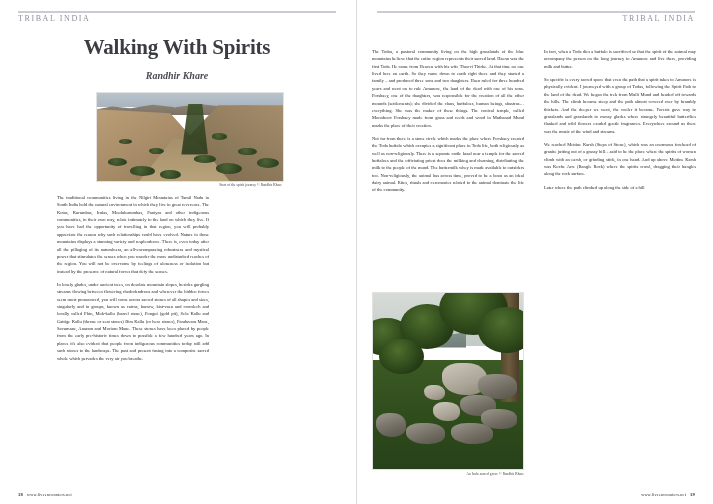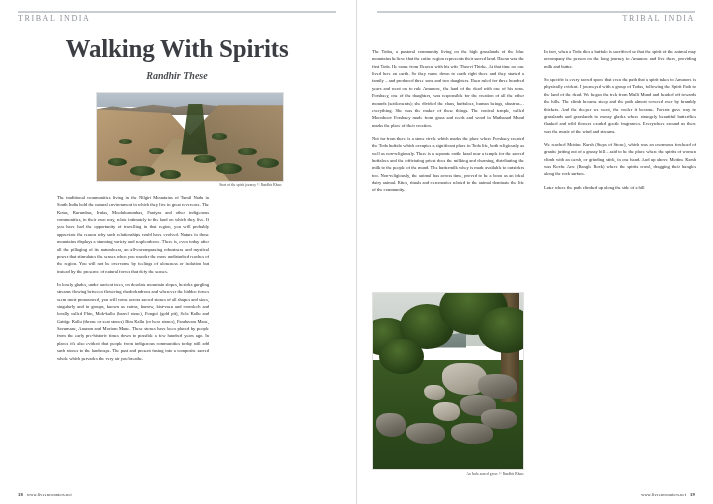--- a/index.html
+++ b/index.html
@@ -55,21 +55,21 @@
   .runrule.left  { left: 18px;  width: 318px; }
   .runrule.right { right: 18px; width: 318px; }
 
   
   .title {
     position: absolute;
     left: 18px;
     top: 36px;
     width: 318px;
     text-align: center;
-    font-size: 25px;
+    font-size: 21px;
     font-weight: bold;
     color: #3b3d42;
     letter-spacing: -0.2px;
     line-height: 1.05;
   }
   .byline {
     position: absolute;
     left: 18px;
     top: 70px;
     width: 318px;
@@ -209,21 +209,21 @@
 
   <div class="runrule left"></div>
   <div class="runhead left">TRIBAL INDIA</div>
 
   <div class="runrule right"></div>
   <div class="runhead right">TRIBAL INDIA</div>
 
   <div class="spine"></div>
 
   <div class="title">Walking With Spirits</div>
-  <div class="byline">Randhir These</div>
+  <div class="byline">Randhir Khare</div>
 
   <div class="figure" id="fig-valley">
     <div class="frame">
       <div class="sky"></div>
       <div class="ridge-far"></div>
       <div class="slope-left"></div>
       <div class="slope-right"></div>
       <div class="valley-floor"></div>
       <div class="gorge"></div>
       <div class="shola" style="left:6%;top:74%;width:10%;height:9%;"></div>

